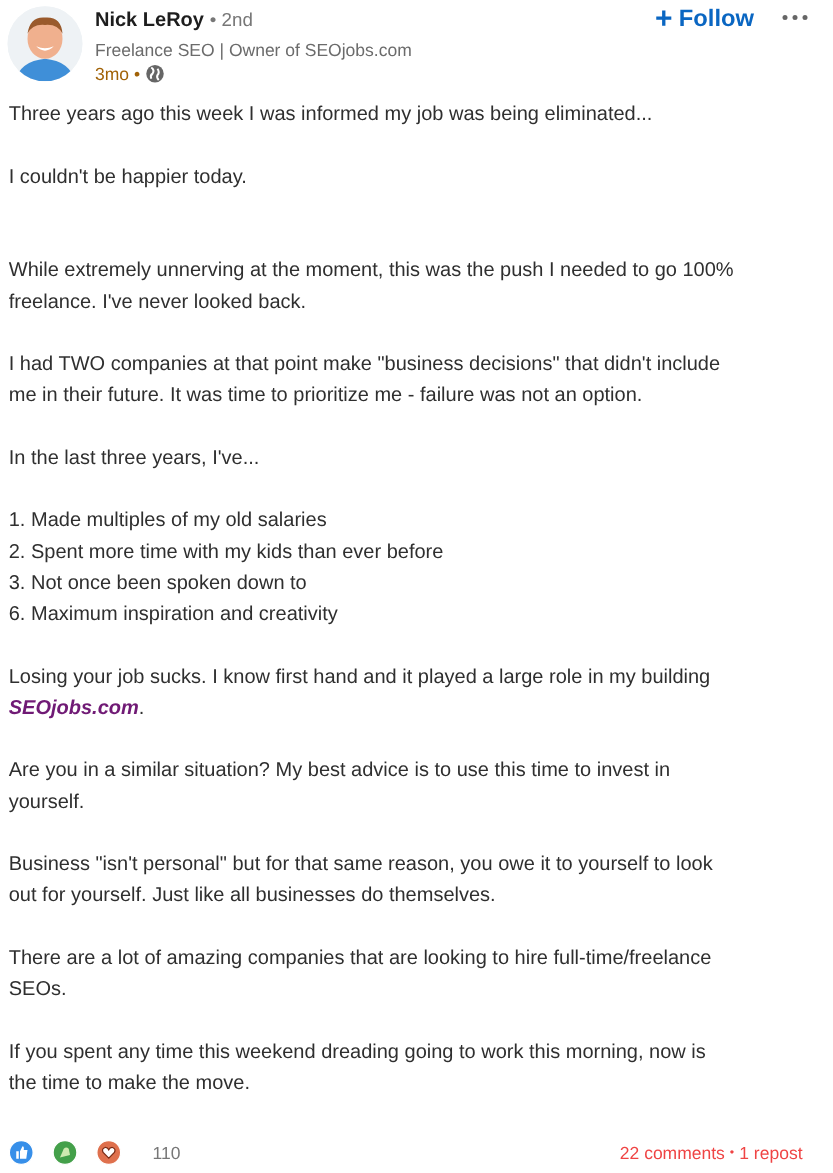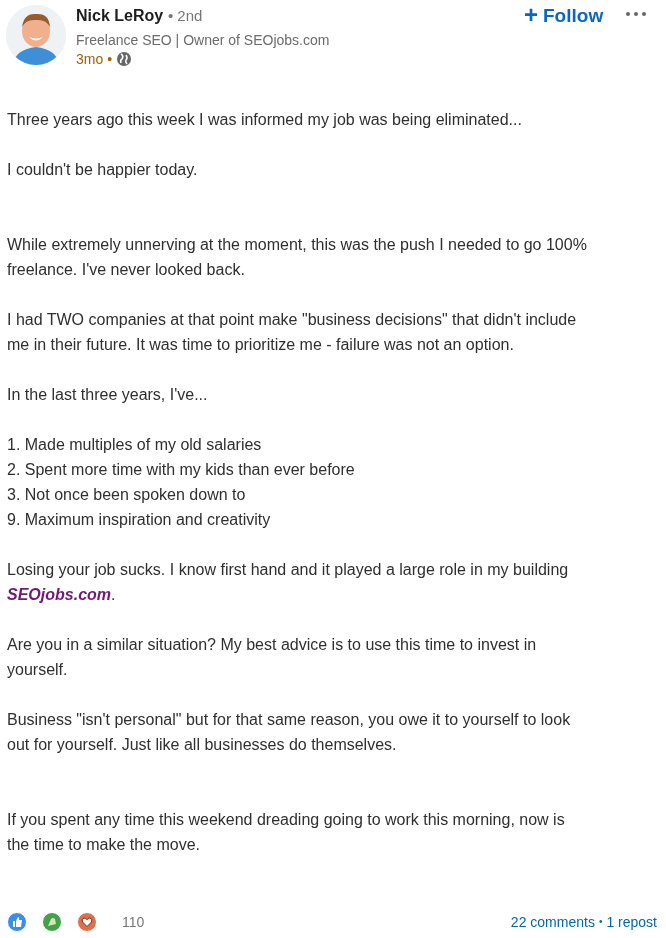--- a/index.html
+++ b/index.html
@@ -14,34 +14,34 @@
   .degree { color:#777; font-size:15px; }
   .headline { position:absolute; left:76px; top:31px; font-size:14px; line-height:18px; color:#6b6b6b; white-space:nowrap; }
   .meta { position:absolute; left:76px; top:50px; font-size:14px; line-height:18px; color:#a16207; white-space:nowrap; display:flex; align-items:center; gap:4px; }
   .globe { display:inline-block; width:16px; height:16px; }
   .follow { position:absolute; left:524px; top:3px; height:26px; display:flex; align-items:center; gap:5px;
             color:#0a66c2; font-size:19px; font-weight:bold; cursor:pointer; white-space:nowrap; }
   .follow .plus { font-size:24px; line-height:24px; font-weight:bold; margin-top:-2px; }
   .more { position:absolute; left:626px; top:6px; width:30px; height:16px; display:flex; gap:4px; align-items:center; cursor:pointer; }
   .more span { width:4px; height:4px; border-radius:50%; background:#666; display:block; }
 
-  .body { position:absolute; left:7px; top:79px; width:650px; font-size:16px; line-height:25px; color:#2f2f2f;margin-top:28px; }
+  .body { position:absolute; left:7px; top:79px; width:650px; font-size:16px; line-height:25px; color:#2f2f2f; }
   .body p { margin:0; white-space:pre-wrap; }
   .gap { height:25px; }
   .gap2 { height:50px; }
   .link { color:#701a75; font-weight:bold; text-decoration:none;font-style:italic; }
 
   .footer { position:absolute; left:0; top:908px; width:666px; height:28px; }
   .reactions { position:absolute; left:7px; top:4px; display:flex; align-items:center;gap:20px; }
   .rx { width:18px; height:18px; border-radius:50%; border:1px solid #fff; margin-right:-5px; display:flex; align-items:center; justify-content:center; }
   .rx-like { background:#378fe9; }
   .rx-praise { background:#44a04a; }
   .rx-love { background:#df704d; }
   .react-count { margin-left:10px; font-size:14px; color:#777; }
-  .stats { position:absolute; right:9px; top:6px; font-size:14px; color:#0369a1; white-space:nowrap; }
+  .stats { position:absolute; right:24px; top:6px; font-size:14px; color:#ef4444; white-space:nowrap; }
   .stats .sep { margin:0 4px; font-size:10px; vertical-align:2px; }
 </style>
 </head>
 <body>
 
 <div class="header">
   <div class="avatar">
     <svg width="60" height="60" viewBox="0 0 60 60">
       <rect width="60" height="60" fill="#eef2f5"></rect>
       <path d="M6 60 Q10 44 30 42 Q50 44 54 60 Z" fill="#3f8fd8"></path>
@@ -85,31 +85,33 @@
 freelance. I've never looked back.</p>
   <div class="gap"></div>
   <p>I had TWO companies at that point make "business decisions" that didn't include
 me in their future. It was time to prioritize me - failure was not an option.</p>
   <div class="gap"></div>
   <p>In the last three years, I've...</p>
   <div class="gap"></div>
   <p>1. Made multiples of my old salaries</p>
   <p>2. Spent more time with my kids than ever before</p>
   <p>3. Not once been spoken down to</p>
-  <p>9. Maximum inspiration and creativity</p>
+  <p>6. Maximum inspiration and creativity</p>
   <div class="gap"></div>
   <p><span>Losing your job sucks. I know first hand and it played a large role in my building
 </span><a class="link">SEOjobs.com</a><span>.</span></p>
   <div class="gap"></div>
   <p>Are you in a similar situation? My best advice is to use this time to invest in
 yourself.</p>
   <div class="gap"></div>
   <p>Business "isn't personal" but for that same reason, you owe it to yourself to look
 out for yourself. Just like all businesses do themselves.</p>
   <div class="gap"></div>
+  <p>There are a lot of amazing companies that are looking to hire full-time/freelance
+SEOs.</p>
   <div class="gap"></div>
   <p>If you spent any time this weekend dreading going to work this morning, now is
 the time to make the move.</p>
 </div>
 
 <div class="footer">
   <div class="reactions">
     <span class="rx rx-like">
       <svg width="12" height="12" viewBox="0 0 12 12">
           <path d="M2 5h2v6H2z M5 5 L7 1 Q8.5 1 8 4 H11 L10 11 H5 Z" fill="#fff"></path>

